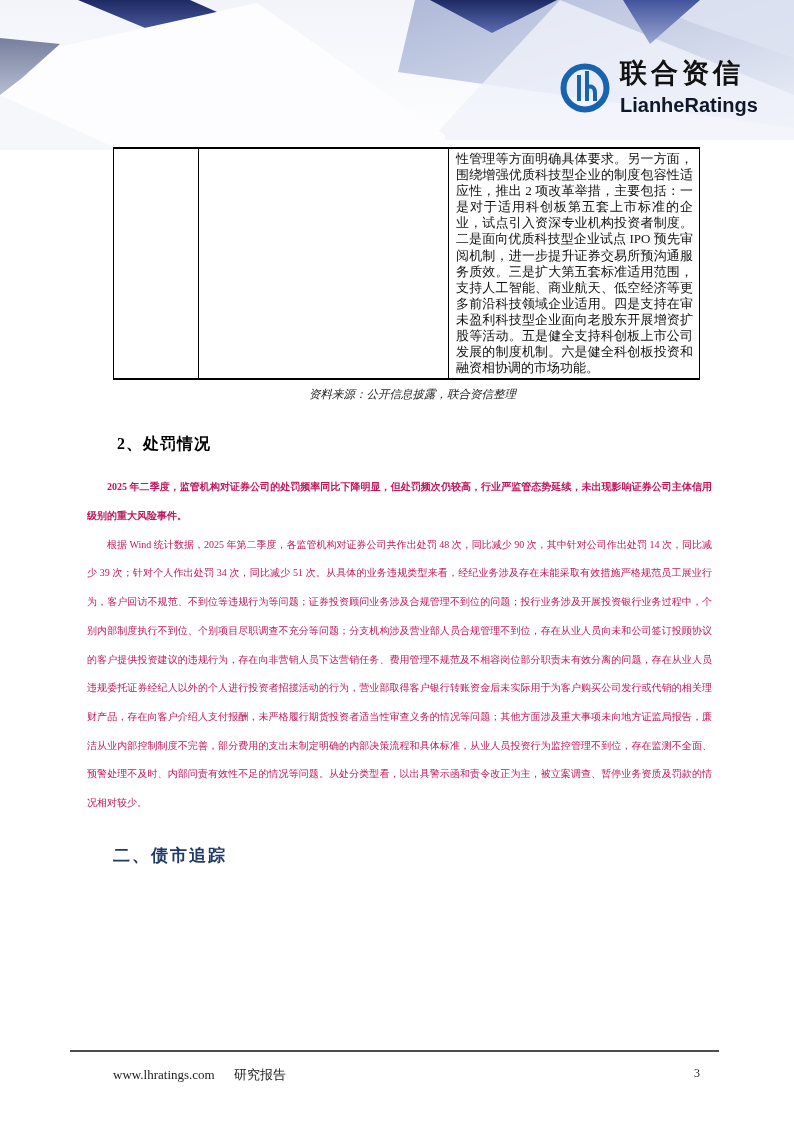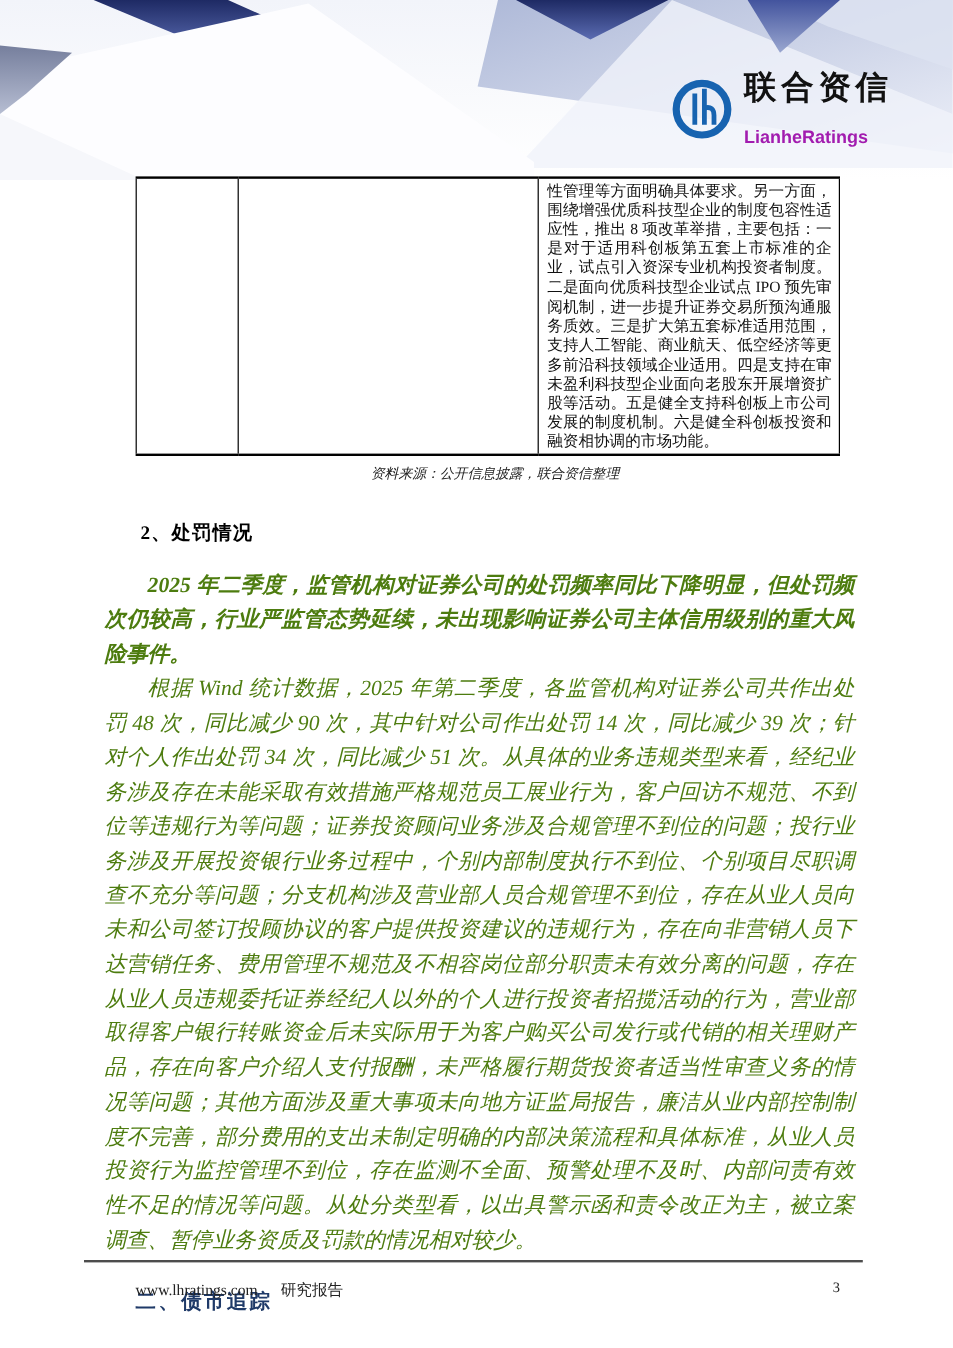--- a/index.html
+++ b/index.html
@@ -10,43 +10,43 @@
   }
   
   .banner{position:absolute;top:0;left:0;width:794px;height:150px;}
   .banner svg{display:block;}
   .logo{position:absolute;top:60px;left:560px;display:flex;align-items:center;gap:10px;}
   .logo-icon{width:50px;height:50px;}
   .logo-text{display:flex;flex-direction:column;line-height:1;}
   .logo-cn{font-family:"Liberation Sans","DejaVu Sans",sans-serif;font-weight:bold;
     font-size:27px;letter-spacing:4px;color:#111;}
   .logo-en{font-family:"Liberation Sans","DejaVu Sans",sans-serif;font-weight:bold;
-    font-size:15px;color:#a21caf;margin-top:20px;}
+    font-size:20px;color:#0f172a;margin-top:8px;}
   
   .content{position:absolute;top:147px;left:87px;width:625px;}
   table.policy{border-collapse:collapse;table-layout:fixed;margin-left:26px;width:586px;}
   table.policy td{
     border-left:1px solid #000;border-right:1px solid #000;
     border-top:2px solid #000;border-bottom:2px solid #000;
     vertical-align:top;height:220px;
   }
   td.cell-detail{
     font-size:13px;line-height:16.1px;text-align:justify;
     padding:2px 6px 2px 7px;color:#111;
   }
   .source-note{
     margin:7px 0 0 26px;font-size:11.5px;font-style:italic;color:#222;text-align:center;
   }
   .h-penalty{
     margin:32px 0 0 30px;font-size:16px;font-weight:bold;color:#000;
     letter-spacing:1px;
   }
   .para{
-    margin:0;font-size:18px;line-height:28.7px;text-align:justify;
-    text-indent:2em;color:#4d7c0f;font-style:italic;
+    margin:0;font-size:10px;line-height:28.7px;text-align:justify;
+    text-indent:2em;color:#be185d;
   }
   .para.lead{font-weight:bold;margin-top:18px;}
   .h-bond{
     margin:26px 0 0 26px;
     font-family:"Liberation Sans","DejaVu Sans",sans-serif;
     font-size:17px;font-weight:bold;color:#1f3a68;letter-spacing:2px;
   }
   
   .footer-rule{position:absolute;top:1050px;left:70px;width:649px;height:2px;background:#4d4d4d;}
   .footer-left{position:absolute;top:1066px;left:113px;font-size:13px;color:#222;}
@@ -111,21 +111,21 @@
   <table class="policy">
     <colgroup>
         <col style="width:85px">
         <col style="width:250px">
         <col style="width:251px">
       </colgroup>
     <tbody>
         <tr>
       <td></td>
       <td></td>
-      <td class="cell-detail">性管理等方面明确具体要求。另一方面，围绕增强优质科技型企业的制度包容性适应性，推出 8 项改革举措，主要包括：一是对于适用科创板第五套上市标准的企业，试点引入资深专业机构投资者制度。二是面向优质科技型企业试点 IPO 预先审阅机制，进一步提升证券交易所预沟通服务质效。三是扩大第五套标准适用范围，支持人工智能、商业航天、低空经济等更多前沿科技领域企业适用。四是支持在审未盈利科技型企业面向老股东开展增资扩股等活动。五是健全支持科创板上市公司发展的制度机制。六是健全科创板投资和融资相协调的市场功能。</td>
+      <td class="cell-detail">性管理等方面明确具体要求。另一方面，围绕增强优质科技型企业的制度包容性适应性，推出 2 项改革举措，主要包括：一是对于适用科创板第五套上市标准的企业，试点引入资深专业机构投资者制度。二是面向优质科技型企业试点 IPO 预先审阅机制，进一步提升证券交易所预沟通服务质效。三是扩大第五套标准适用范围，支持人工智能、商业航天、低空经济等更多前沿科技领域企业适用。四是支持在审未盈利科技型企业面向老股东开展增资扩股等活动。五是健全支持科创板上市公司发展的制度机制。六是健全科创板投资和融资相协调的市场功能。</td>
     </tr>
   </tbody>
     </table>
 
   <div class="source-note">资料来源：公开信息披露，联合资信整理</div>
 
   <div class="h-penalty">2、处罚情况</div>
 
   <p class="para lead">2025 年二季度，监管机构对证券公司的处罚频率同比下降明显，但处罚频次仍较高，行业严监管态势延续，未出现影响证券公司主体信用级别的重大风险事件。</p>
 

